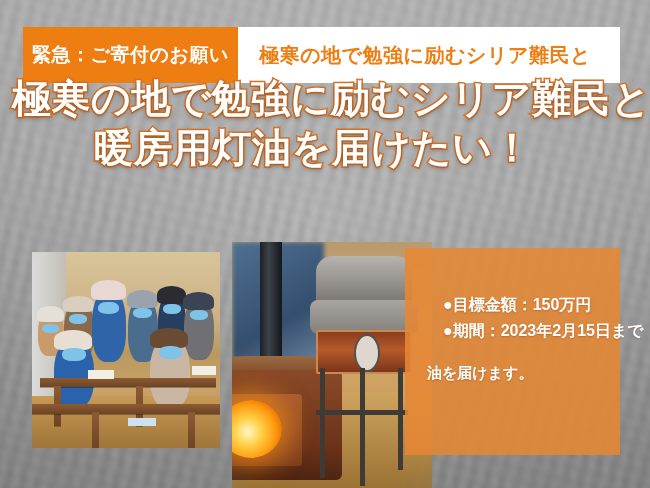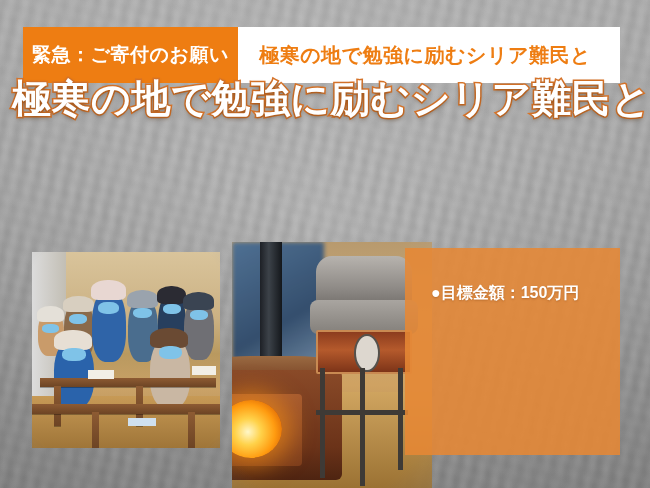--- a/index.html
+++ b/index.html
@@ -111,21 +111,21 @@
   .tank-base{position:absolute;left:84px;top:88px;width:92px;height:40px;background:linear-gradient(180deg,#8c3c1e,#b55a2c 45%,#7d3418);border:2px solid #c98a52;border-radius:2px;}
   .tank-gauge{position:absolute;left:122px;top:92px;width:22px;height:34px;background:#ddd7cf;border-radius:50%;border:2px solid #55514c;}
   .leg{position:absolute;width:5px;background:#3e3a36;}
 
   
   .info-panel{
     position:absolute;left:405px;top:248px;width:215px;height:207px;
     background:rgba(230,135,52,.88);
     color:#ffffff;padding:28px 18px 0 22px;box-sizing:border-box;
   }
-  .info-list{margin:4px;padding:0;list-style:none;}
+  .info-list{margin:16px;padding:0;list-style:none;}
   .info-list li{
     font-size:16px;line-height:26px;font-weight:bold;white-space:nowrap;
     text-shadow:0 1px 2px rgba(120,55,10,.35);
   }
   .info-note{
     margin-top:14px;font-size:15px;line-height:26px;font-weight:bold;
     text-shadow:0 1px 2px rgba(120,55,10,.35);
   }
 </style>
 </head>
@@ -144,20 +144,21 @@
     <div class="badge">
       <span>緊急：ご寄付のお願い</span>
     </div>
     <div class="bar-title">
       <span>極寒の地で勉強に励むシリア難民と</span>
     </div>
   </div>
 
   <div class="headline">
     <span class="hl-line">極寒の地で勉強に励むシリア難民と</span>
+    <span class="hl-line">暖房用灯油を届けたい！</span>
   </div>
 
   <div class="photo-class">
     <div class="pc-wall"></div>
     <div class="pc-wall-l"></div>
     <div class="pc-floor"></div>
 
     <div class="kid" style="left:6px;top:58px;width:26px;height:46px;background:#c99b6a;"></div>
     <div class="hat" style="left:5px;top:54px;width:27px;height:16px;background:#e4e0d8;"></div>
     <div class="mask" style="left:10px;top:72px;width:17px;height:9px;"></div>
@@ -218,18 +219,22 @@
     <div class="leg" style="left:128px;top:126px;height:118px;"></div>
     <div class="leg" style="left:166px;top:126px;height:102px;"></div>
     <div class="leg" style="left:84px;top:168px;width:92px;height:5px;"></div>
   </div>
 
   <div class="info-panel">
     <ul class="info-list">
       <li>
         <span>●目標金額：150万円</span>
       </li>
+      <li>
+        <span>●期間：2023年2月15日まで</span>
+      </li>
     </ul>
     <div class="info-note">
+      <div>油を届けます。</div>
     </div>
   </div>
 
 </div>
 
 </body></html>

